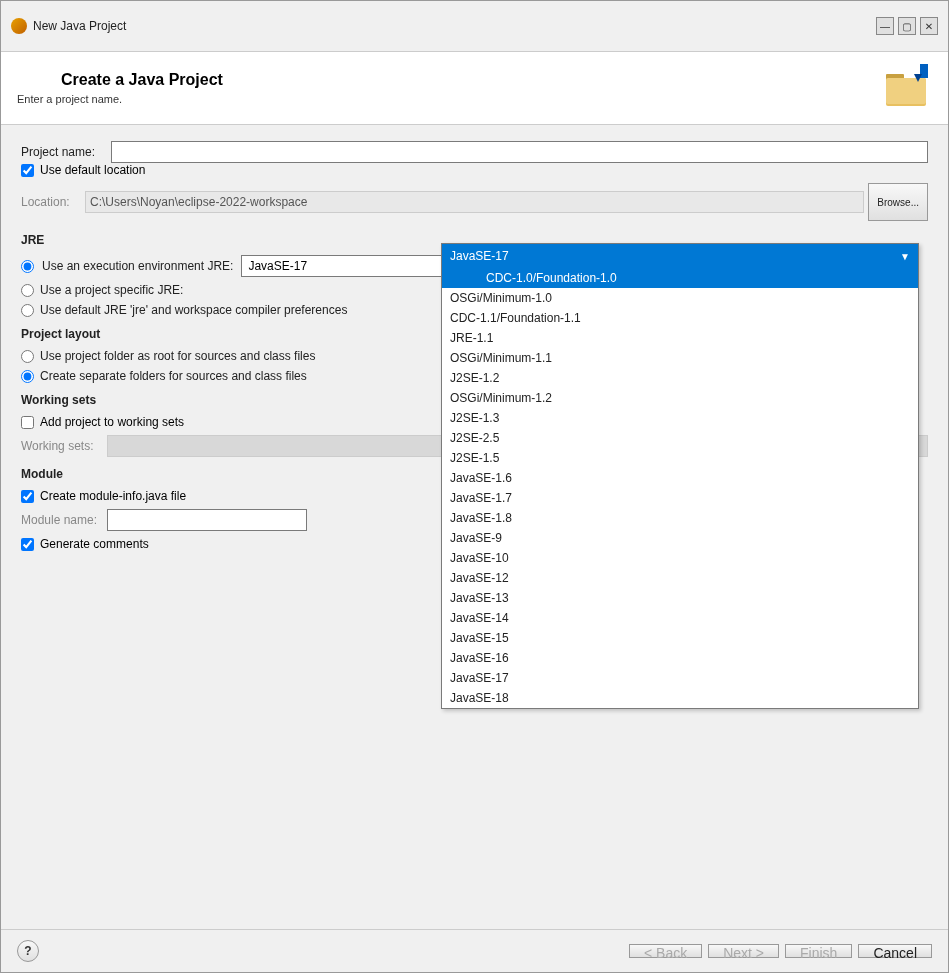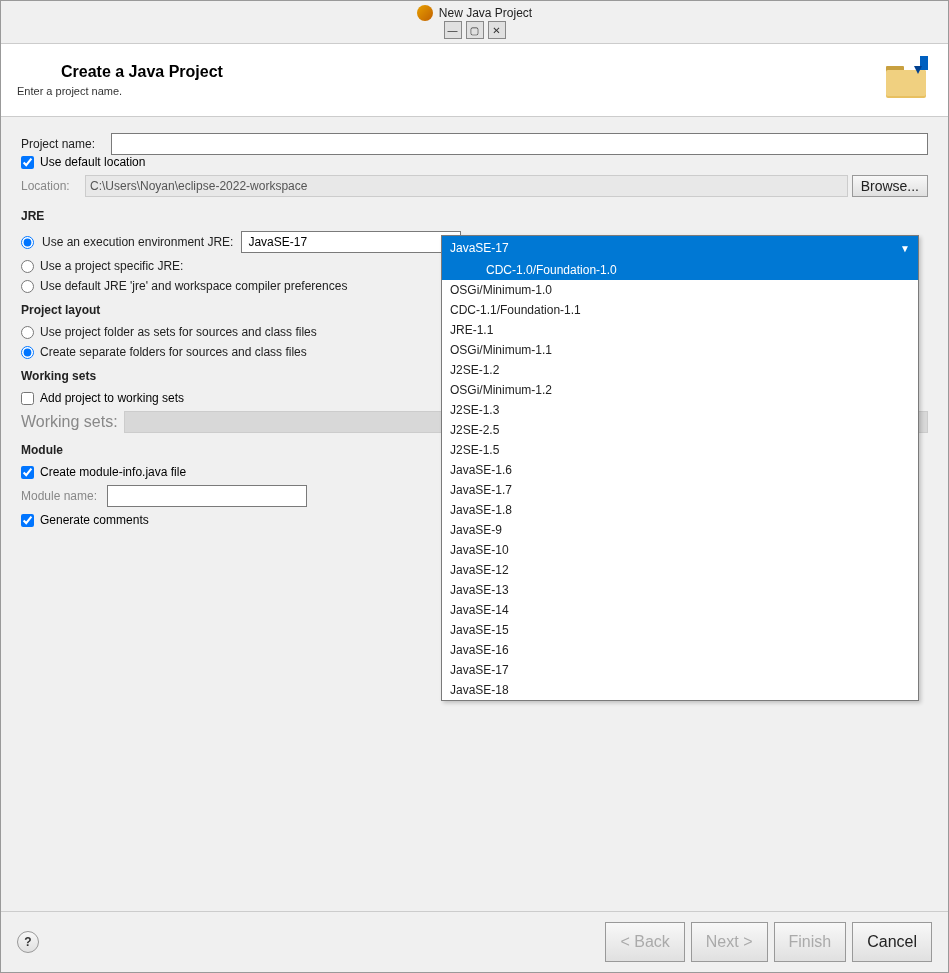--- a/index.html
+++ b/index.html
@@ -14,26 +14,25 @@
     .window {
       width: 949px;
       height: 973px;
       background: #f0f0f0;
       border: 1px solid #999;
       display: flex;
       flex-direction: column;
     }
     .title-bar {
       background: #f0f0f0;
-      padding: 4px 10px;
+      padding: 16px 10px;
       display: flex;
       align-items: center;
       justify-content: space-between;
       border-bottom: 1px solid #ccc;
-      flex-direction: column;
     }
     .title-bar-left {
       display: flex;
       align-items: center;
       gap: 6px;
       font-size: 12px;
       color: #222;
     }
     .title-bar-icon {
       width: 16px;
@@ -125,25 +124,25 @@
     .location-input {
       flex: 1;
       height: 22px;
       border: 1px solid #ccc;
       background: #e8e8e8;
       padding: 2px 4px;
       font-size: 12px;
       color: #555;
     }
     .browse-btn {
-      height: 22px;
+      height: 38px;
       padding: 0 8px;
       border: 1px solid #999;
       background: linear-gradient(to bottom, #f8f8f8, #e0e0e0);
-      font-size: 14px;
+      font-size: 10px;
       cursor: pointer;
       color: #222;
     }
     .section-title {
       font-size: 12px;
       font-weight: bold;
       color: #222;
       margin-bottom: 8px;
     }
     .jre-section {
@@ -195,21 +194,21 @@
     .working-sets {
       margin-bottom: 10px;
     }
     .working-sets-field {
       display: flex;
       align-items: center;
       gap: 6px;
       margin-top: 4px;
     }
     .working-sets-label {
-      font-size: 16px;
+      font-size: 12px;
       color: #888;
       min-width: 80px;
     }
     .working-sets-input {
       flex: 1;
       height: 22px;
       border: 1px solid #ccc;
       background: #d8d8d8;
       padding: 2px 4px;
       font-size: 12px;
@@ -304,25 +303,25 @@
       font-size: 12px;
       cursor: pointer;
       font-weight: bold;
       color: #333;
     }
     .footer-right {
       display: flex;
       gap: 6px;
     }
     .footer-btn {
-      height: 40px;
+      height: 14px;
       padding: 0 14px;
       border: 1px solid #999;
       background: linear-gradient(to bottom, #f8f8f8, #e0e0e0);
-      font-size: 16px;
+      font-size: 14px;
       cursor: pointer;
       color: #222;
     }
     .footer-btn:disabled {
       color: #aaa;
       cursor: default;
     }
     input[type="checkbox"] {
       width: 13px;
       height: 13px;
@@ -408,21 +407,21 @@
       <div class="radio-row">
         <input type="radio" id="jreOpt3" name="jreOption" style="">
         <label for="jreOpt3" class="radio-label">Use default JRE 'jre' and workspace compiler preferences</label>
       </div>
     </div>
 
     <div class="project-layout">
       <div class="section-title">Project layout</div>
       <div class="radio-row">
         <input type="radio" id="layoutOpt1" name="layoutOption" style="">
-        <label for="layoutOpt1" class="radio-label">Use project folder as sets for sources and class files</label>
+        <label for="layoutOpt1" class="radio-label">Use project folder as root for sources and class files</label>
       </div>
       <div class="radio-row">
         <input type="radio" id="layoutOpt2" name="layoutOption" checked="" style="">
         <label for="layoutOpt2" class="radio-label">Create separate folders for sources and class files</label>
       </div>
     </div>
 
     <div class="working-sets">
       <div class="section-title">Working sets</div>
       <div class="checkbox-row">

